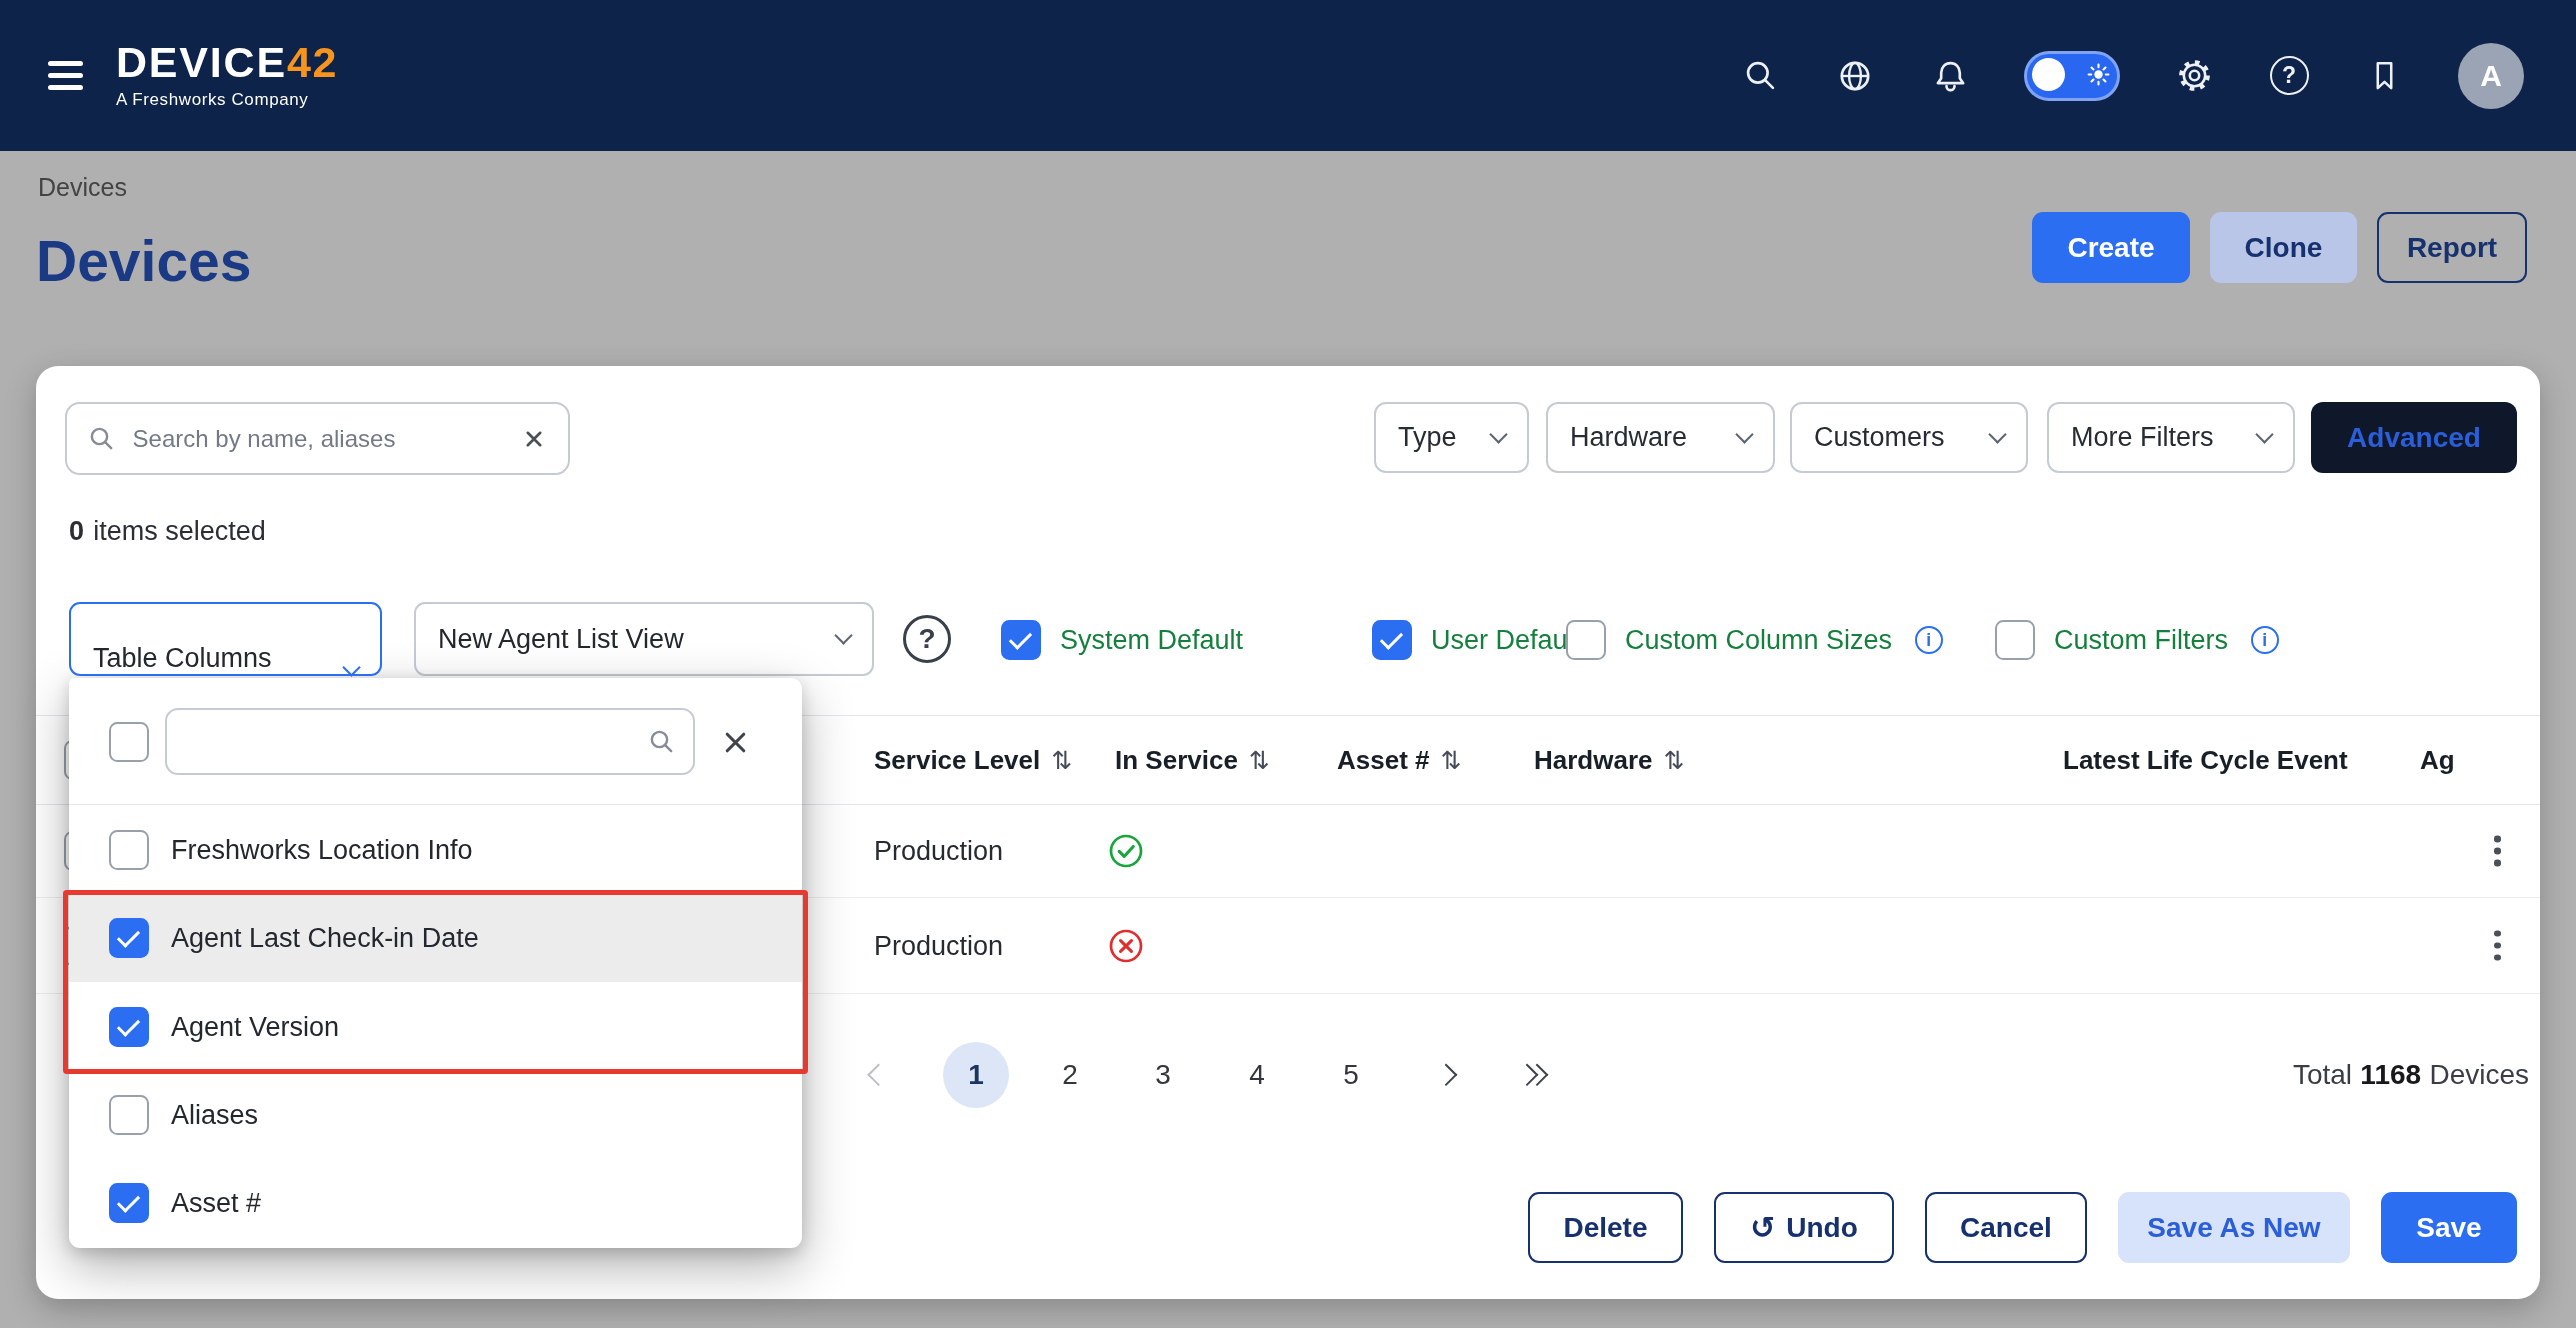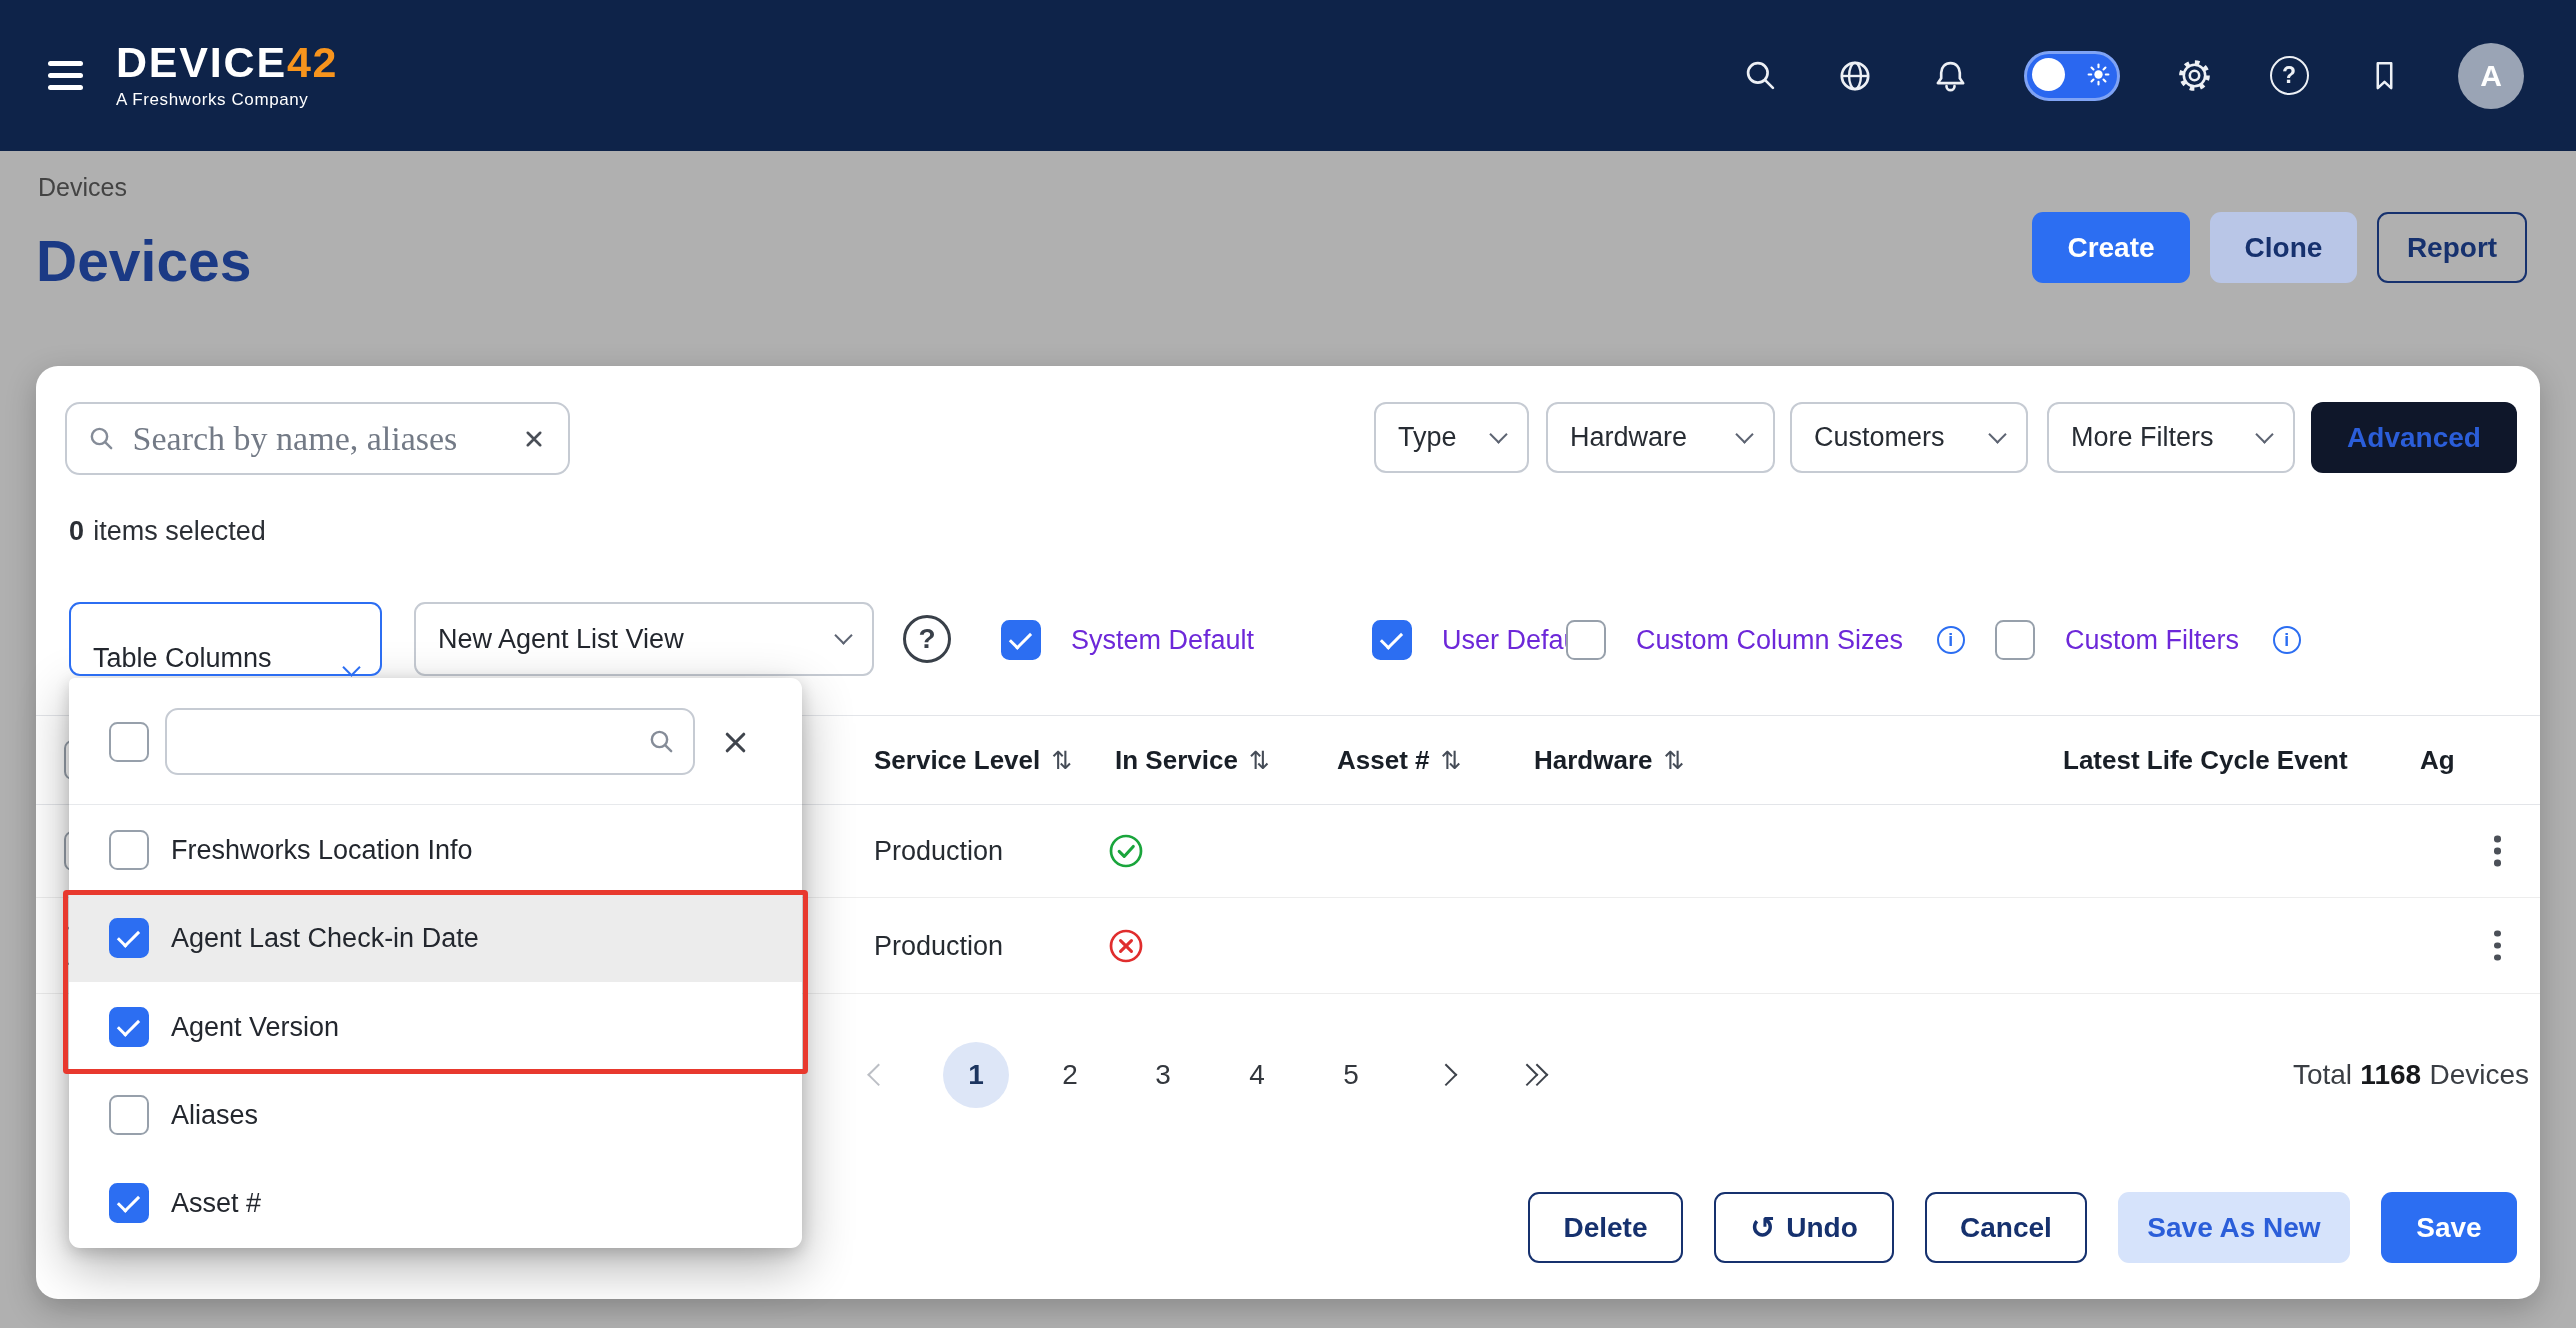--- a/index.html
+++ b/index.html
@@ -31,40 +31,40 @@
   .btn { height:71px; border-radius:11px; display:flex; align-items:center; justify-content:center; font-size:28px; font-weight:bold; cursor:pointer; border:none; font-family:inherit; white-space:nowrap; }
   .btn-create { width:158px; background:#2c6ef2; color:#fff; }
   .btn-clone  { width:147px; background:#b9c6e7; color:#16316e; }
   .btn-report { width:150px; background:transparent; border:2.8px solid #16316e; color:#16316e; }
 
   
   .card { position:absolute; left:36px; top:366px; width:2504px; height:933px; background:#fff; border-radius:22px; box-shadow:0 9.2px 31px rgba(0,0,0,.22); }
 
   
   .search-box { position:absolute; left:29px; top:36px; width:505px; height:73px; border:2.3px solid #c6cbd3; border-radius:14.7px; background:#fff; display:flex; align-items:center; padding:0 20px; gap:16.6px; }
-  .search-box input { flex:1; min-width:0; border:none; outline:none; font-family:Liberation Serif, serif; font-size:34px; color:#3b82f6; background:transparent; }
+  .search-box input { flex:1; min-width:0; border:none; outline:none; font-family:Liberation Sans, sans-serif; font-size:24px; color:#3b82f6; background:transparent; }
   .search-box input::placeholder { color:#737a86; }
   .select { position:absolute; top:36px; height:71px; border:2.3px solid #c6cbd3; border-radius:12px; background:#fff; display:flex; align-items:center; justify-content:space-between; padding:0 22px; font-size:27px; color:#272c33; cursor:pointer; white-space:nowrap; }
   .chev { width:13px; height:13px; border-right:2.8px solid #5d6472; border-bottom:2.8px solid #5d6472; transform:rotate(45deg); margin-top:-6.4px; margin-left:14.7px; flex:none; }
   .chev-blue { border-color:#2c6ef2; }
   .sel-type { left:1338px; width:155px; }
   .sel-hardware { left:1510px; width:229px; }
   .sel-customers { left:1754px; width:238px; }
   .sel-more { left:2011px; width:248px; }
   .advanced-btn { position:absolute; left:2275px; top:36px; width:206px; height:71px; border-radius:12px; background:#0f172a; color:#2b5ed9; font-size:28px; font-weight:bold; display:flex; align-items:center; justify-content:center; cursor:pointer; }
 
   .sel-info { position:absolute; left:33px; top:150px; font-size:27px; color:#2b2f35; display:flex; gap:9.2px; }
   .sel-info b { font-weight:bold; }
 
   
   .tc-select { position:absolute; left:33px; top:236px; width:313px; height:74px; border:2.8px solid #2c6ef2; border-radius:11px; background:#fff; display:flex; align-items:flex-end; justify-content:space-between; padding:0 22px; font-size:27px; color:#23272e; cursor:pointer; z-index:21; white-space:nowrap; }
   .view-select { position:absolute; left:378px; top:236px; width:460px; height:74px; border:2.3px solid #c6cbd3; border-radius:11px; background:#fff; display:flex; align-items:center; justify-content:space-between; padding:0 22px; font-size:27px; color:#23272e; cursor:pointer; white-space:nowrap; }
   .help-circle { position:absolute; left:867px; top:249px; width:48px; height:48px; border:3.2px solid #394049; border-radius:50%; color:#394049; font-size:28px; font-weight:bold; display:flex; align-items:center; justify-content:center; cursor:pointer; }
   .help-circle::after { content:"?"; }
-  .vb-group { position:absolute; top:254px; display:flex; align-items:center; gap:30px; font-size:27px; color:#6d28d9; cursor:pointer; white-space:nowrap; }
+  .vb-group { position:absolute; top:254px; display:flex; align-items:center; gap:19px; font-size:27px; color:#15803d; cursor:pointer; white-space:nowrap; }
   .vb-sys { left:965px; } .vb-user { left:1336px; } .vb-sizes { left:1530px; } .vb-filters { left:1959px; }
   .info-icon { width:28px; height:28px; border:2.3px solid #2c6ef2; border-radius:50%; color:#2c6ef2; font-size:17.5px; font-weight:bold; display:flex; align-items:center; justify-content:center; margin-left:3.7px; flex:none; }
   .info-icon::after { content:"i"; }
 
   
   .cb { position:relative; width:40px; height:40px; border-radius:8.3px; border:2.3px solid #97a0ab; background:#fff; flex:none; cursor:pointer; }
   .cb.checked { background:#2c6ef2; border-color:#2c6ef2; }
   .cb.checked::after { content:""; position:absolute; left:7.4px; top:10px; width:18.4px; height:9.2px; border-left:3.7px solid #fff; border-bottom:3.7px solid #fff; transform:rotate(-45deg); }
 
   

